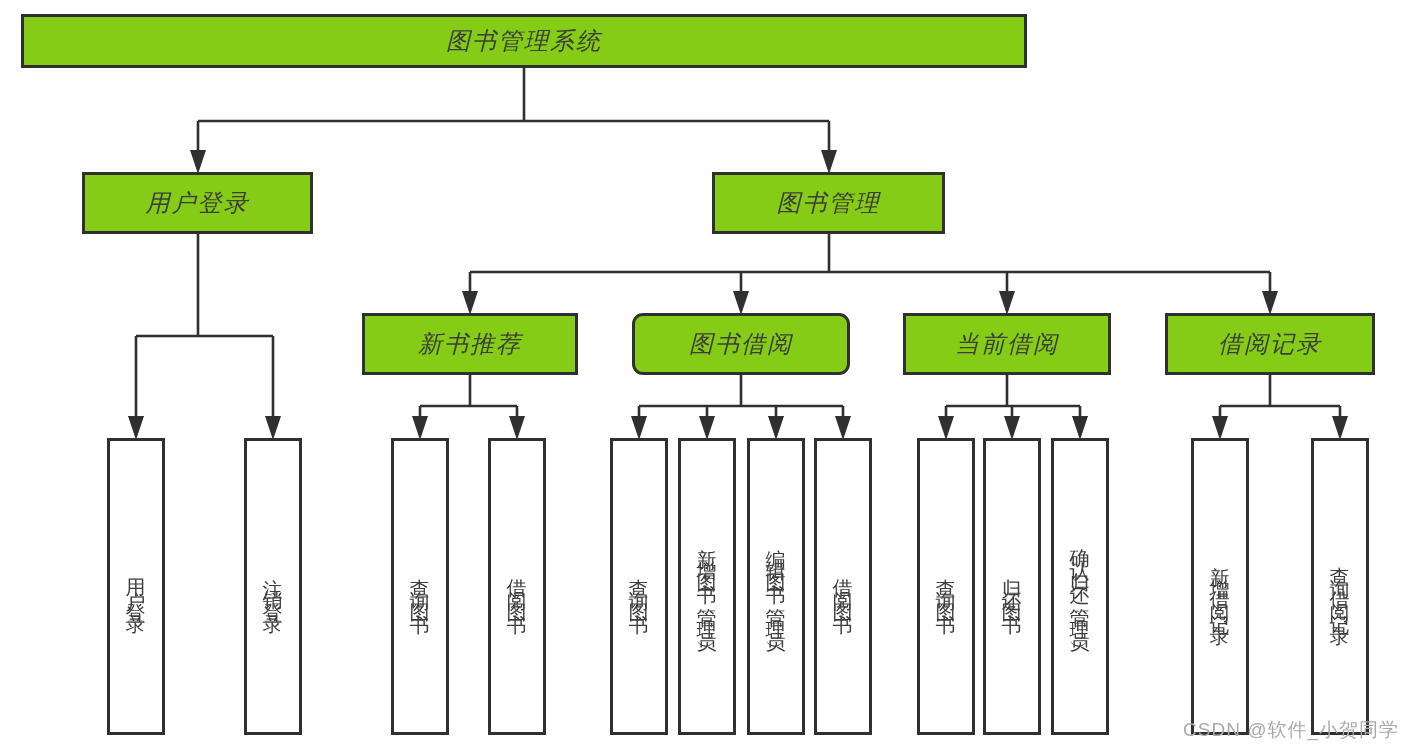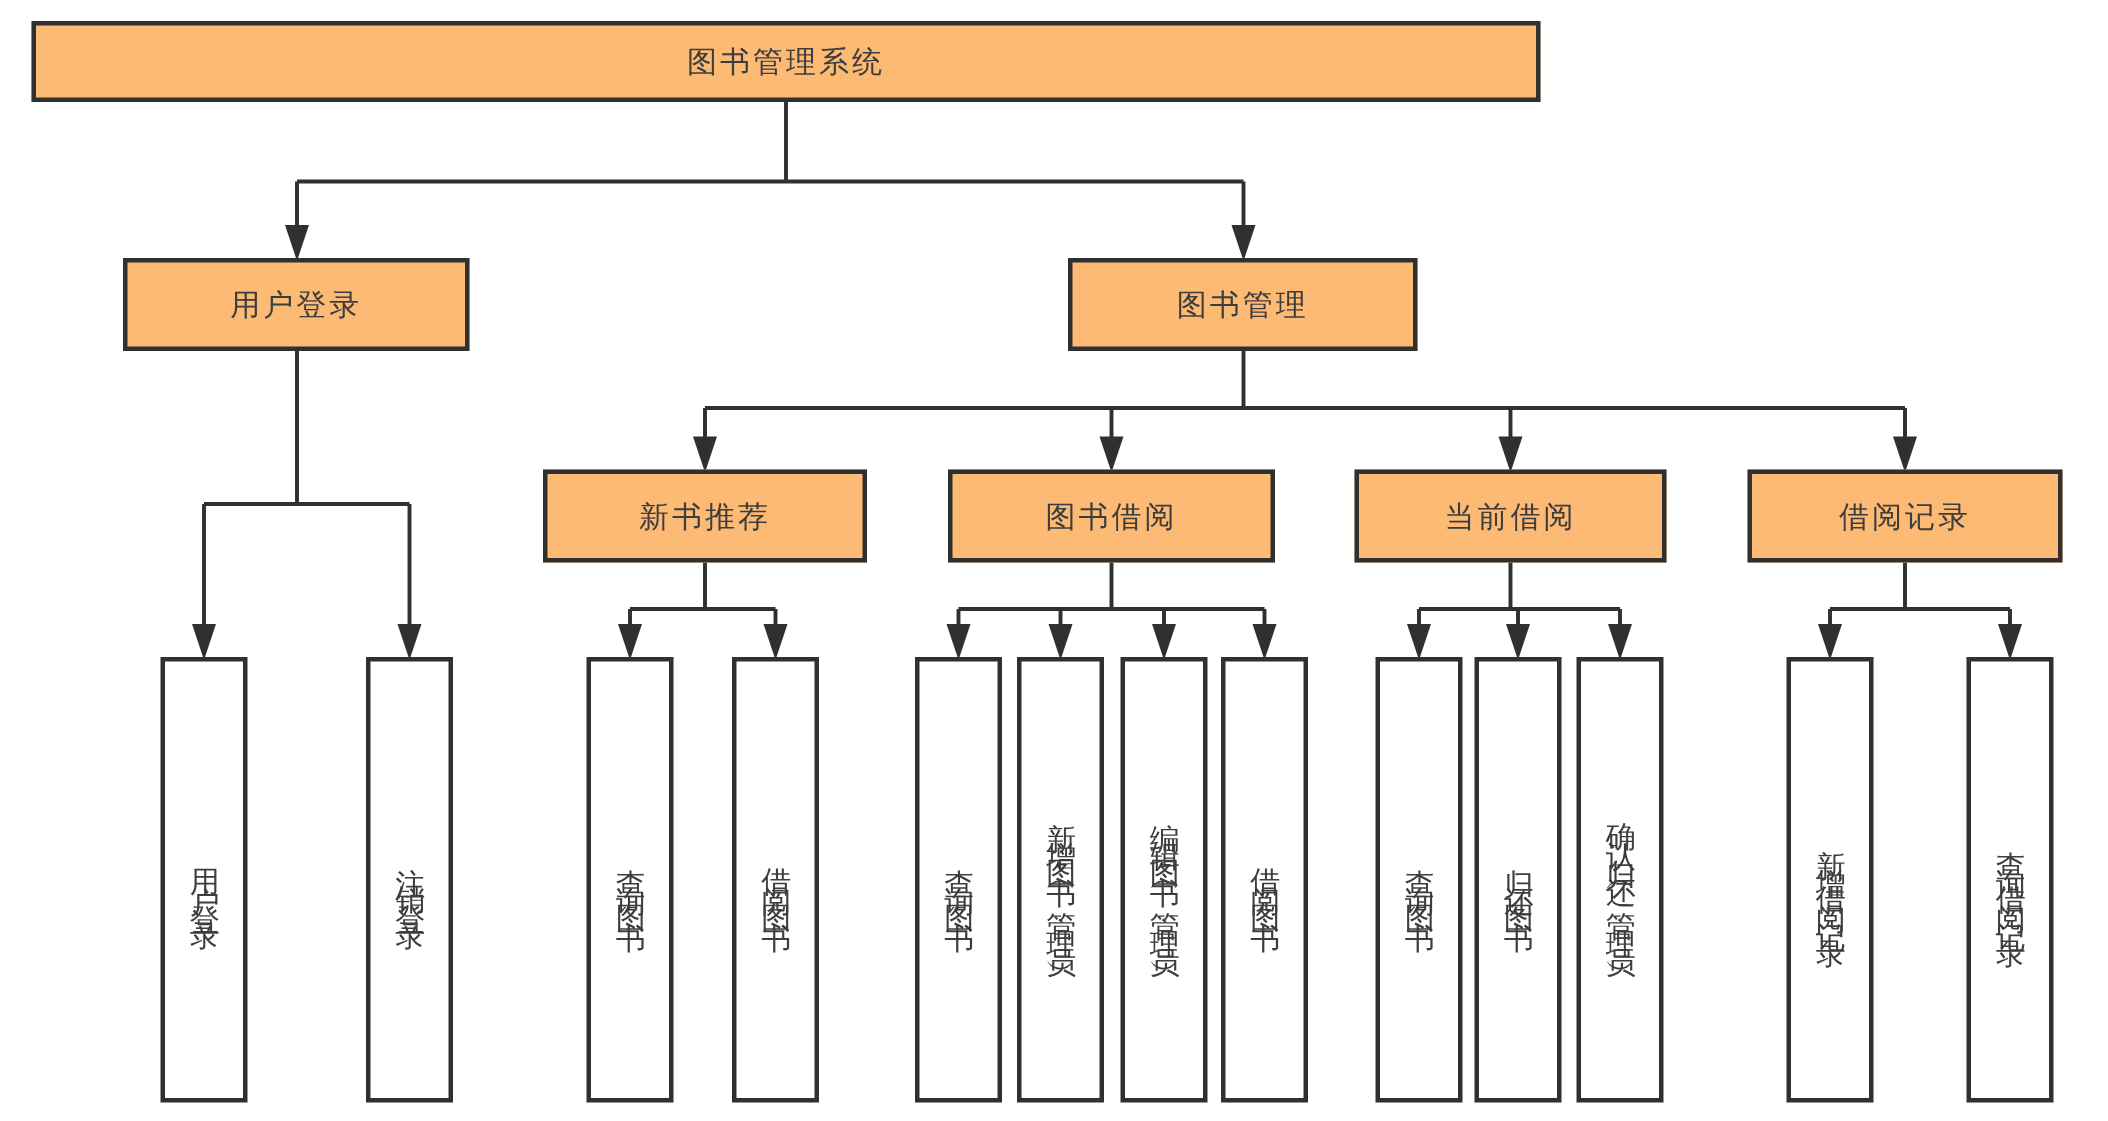--- a/index.html
+++ b/index.html
@@ -23,27 +23,28 @@
     position: absolute;
     left: 0; top: 0;
     width: 1405px; height: 747px;
     pointer-events: none;
   }
   .connectors path { stroke: var(--line); stroke-width: 2.6; fill: none; }
   .connectors polygon { fill: var(--line); stroke: none; }
   .node {
     position: absolute;
     border: 3px solid var(--line);
-    background: #fdba74;
+    background: #84cc16;
     display: flex;
     align-items: center;
     justify-content: center;
-    font-size: 20px;
+    font-size: 24px;
     letter-spacing: 2px;
     color: var(--text);
+    font-style: italic;
   }
   .leaf {
     position: absolute;
     border: 3px solid var(--line);
     background: #ffffff;
     display: flex;
     align-items: center;
     justify-content: center;
     color: var(--text);
   }
@@ -106,21 +107,21 @@
     <polygon points="1212,416 1228,416 1220,440"></polygon>
     <polygon points="1332,416 1348,416 1340,440"></polygon>
   </svg>
 
   <div class="node" style="left:21px; top:14px; width:1006px; height:54px;">图书管理系统</div>
 
   <div class="node" style="left:82px; top:172px; width:231px; height:62px;">用户登录</div>
   <div class="node" style="left:712px; top:172px; width:233px; height:62px;text-align:right;">图书管理</div>
 
   <div class="node" style="left:362px; top:313px; width:216px; height:62px;">新书推荐</div>
-  <div class="node" style="left:632px; top:313px; width:218px; height:62px;">图书借阅</div>
+  <div class="node" style="left:632px; top:313px; width:218px; height:62px;border-radius:11px;">图书借阅</div>
   <div class="node" style="left:1165px; top:313px; width:210px; height:62px;">借阅记录</div>
   <div class="node" style="left:903px; top:313px; width:208px; height:62px;">当前借阅</div>
 
   <div class="leaf" style="left:107px; top:438px; width:58px; height:297px;">
     <span class="vtext">用户登录</span>
   </div>
   <div class="leaf" style="left:244px; top:438px; width:58px; height:297px;">
     <span class="vtext">注销登录</span>
   </div>
 
@@ -154,14 +155,15 @@
     <span class="vtext">确认归还（管理员）</span>
   </div>
 
   <div class="leaf" style="left:1191px; top:438px; width:58px; height:297px;">
     <span class="vtext">新增借阅记录</span>
   </div>
   <div class="leaf" style="left:1311px; top:438px; width:58px; height:297px;">
     <span class="vtext">查询借阅记录</span>
   </div>
 
+  <div class="watermark">CSDN @软件_小贺同学</div>
 
 </div>
 
 </body></html>

